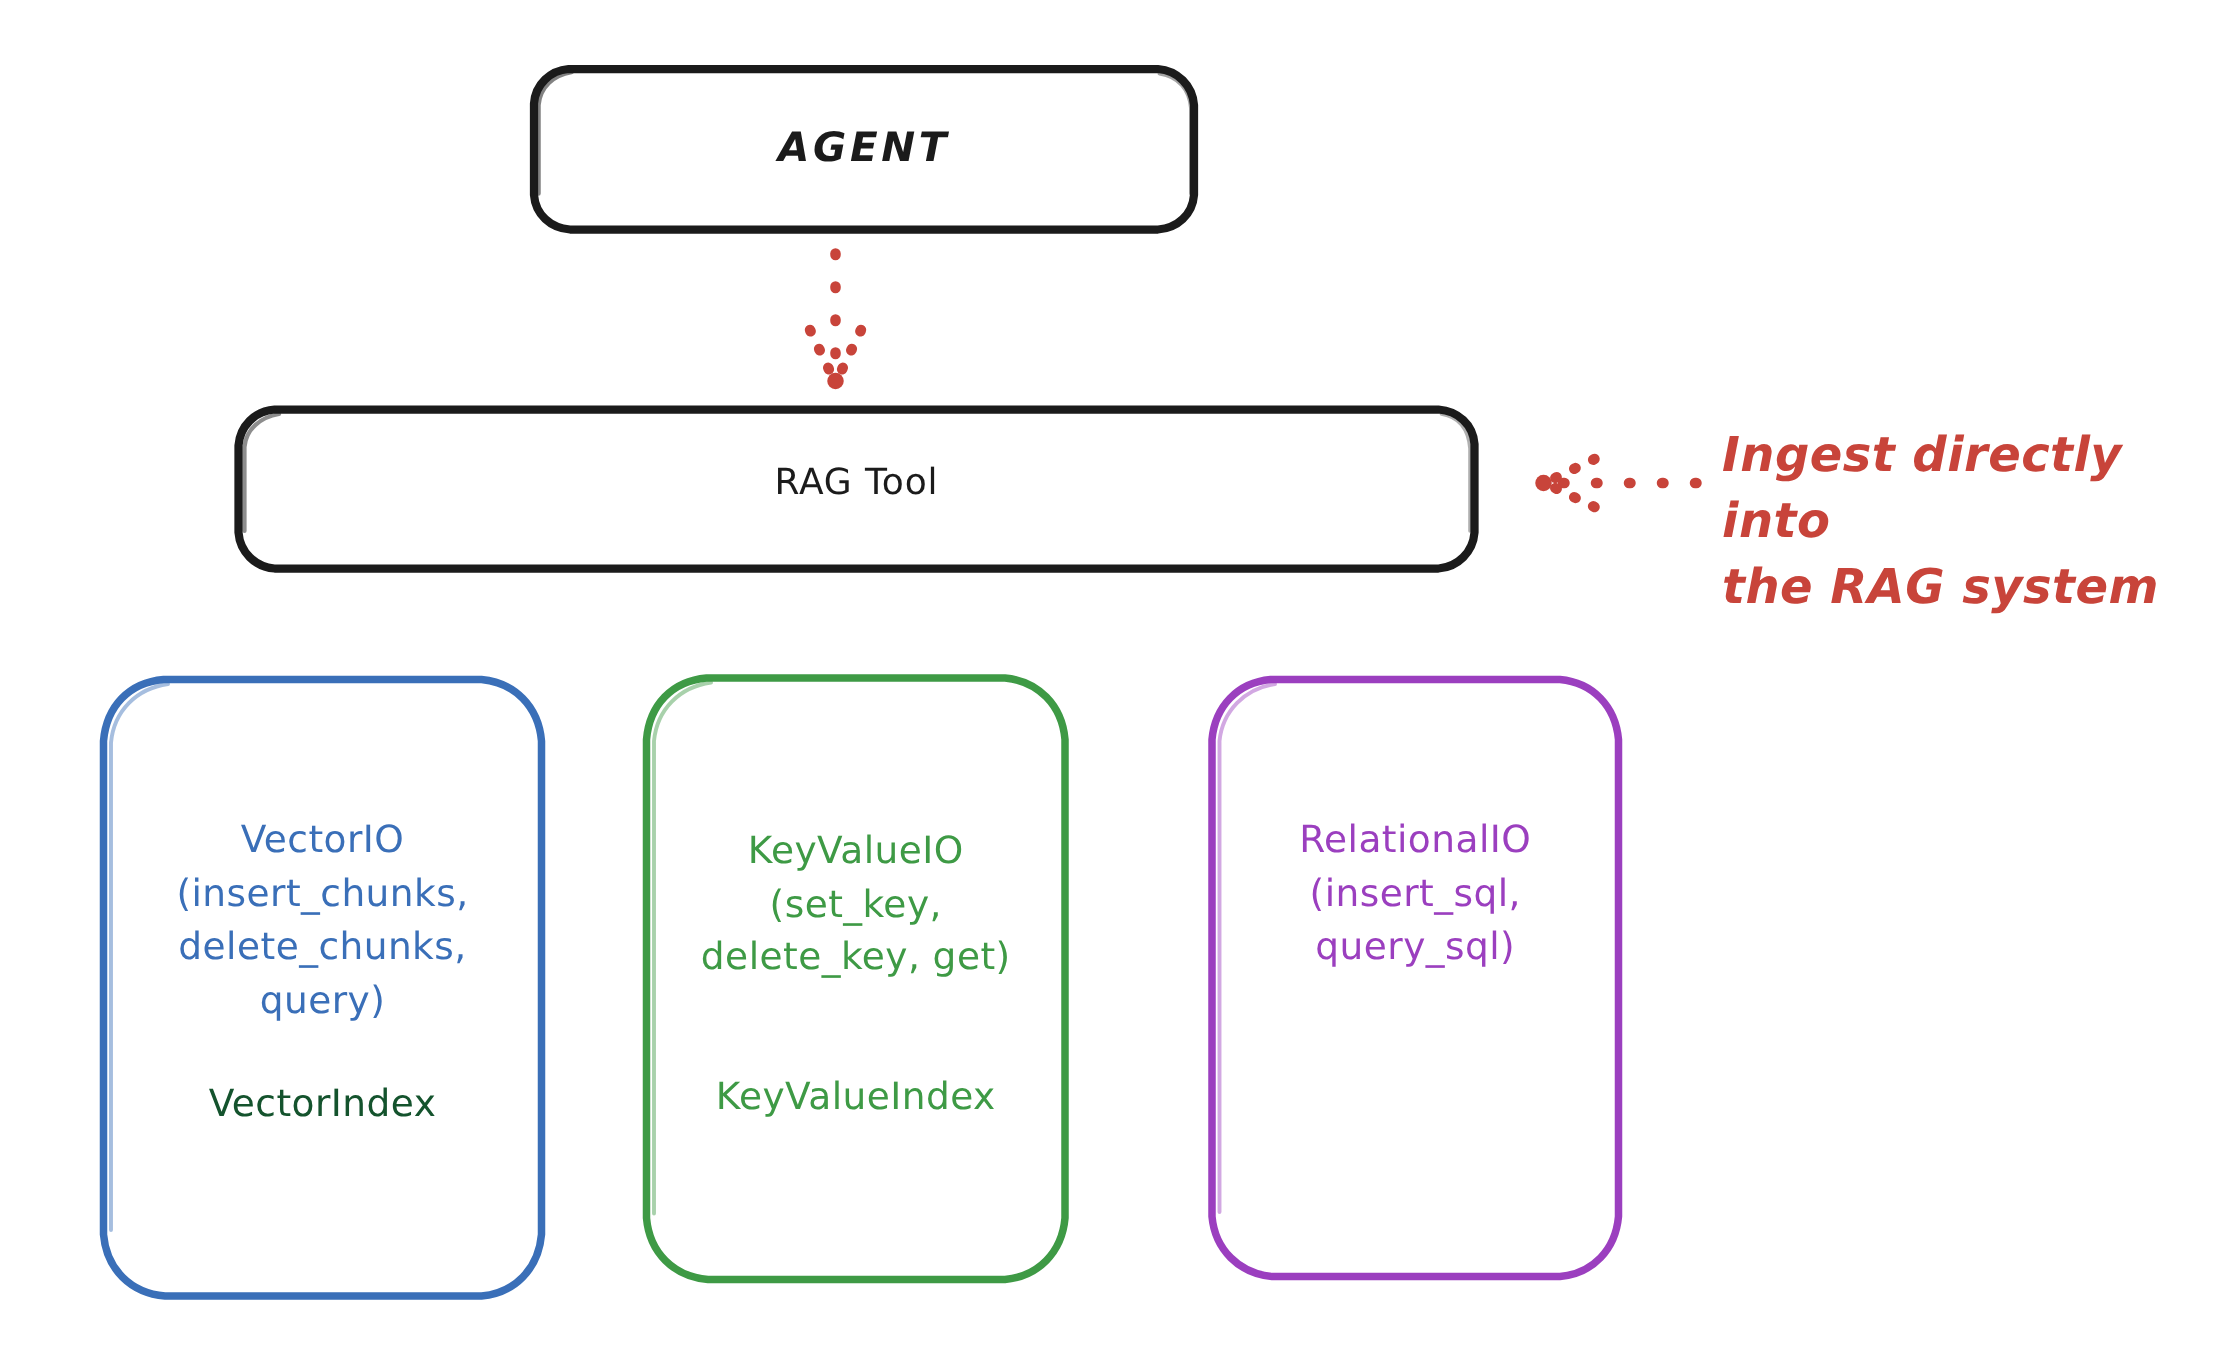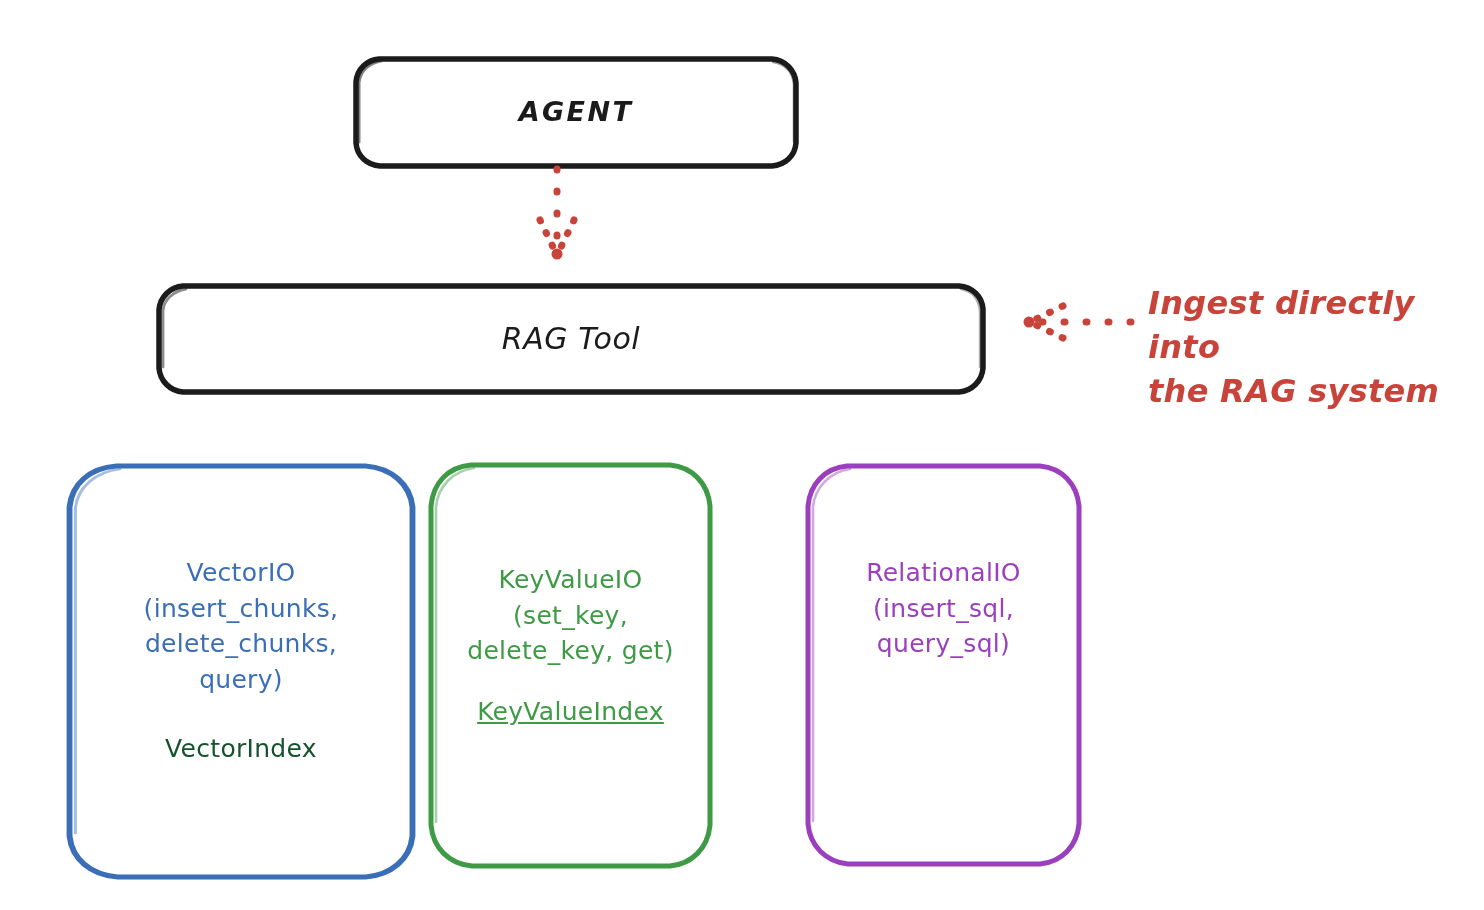--- a/index.html
+++ b/index.html
@@ -13,21 +13,20 @@
   #canvas {
     position: relative;
     width: 1484px;
     height: 910px;
     background: #ffffff;
     overflow: hidden;
   }
   .node {
     position: absolute;
     box-sizing: border-box;
-    margin-top: 13px;
   }
   .node svg {
     position: absolute;
     left: 0;
     top: 0;
     width: 100%;
     height: 100%;
     overflow: visible;
   }
   .node-label {
@@ -59,32 +58,31 @@
 
   
   #node-ragtool {
     left: 156px;
     top: 270px;
     width: 830px;
     height: 111px;
   }
   #node-ragtool .node-label {
     top: 36px;
-    font-size: 30px;
+    font-size: 24px;
     font-weight: 500;
     letter-spacing: 0.6px;
     color: #1b1b1b;
-    font-style: italic;
   }
 
   
   #node-vector {
     left: 66px;
     top: 450px;
-    width: 350px;
+    width: 298px;
     height: 417px;
     border-radius: 32px;
   }
   #node-keyvalue {
     left: 428px;
     top: 449px;
     width: 285px;
     height: 407px;
   }
   #node-relational {
@@ -102,21 +100,21 @@
     font-size: 25px;
     line-height: 1.42;
     white-space: pre-line;
     font-weight: 500;
     letter-spacing: 0.3px;
   }
   .leaf-api   { top: 92px; }
   .leaf-index { top: 268px; }
 
   #node-keyvalue .leaf-api   { top: 100px; }
-  #node-keyvalue .leaf-index { top: 232px; text-decoration: underline; }
+  #node-keyvalue .leaf-index { top: 264px; }
   #node-relational .leaf-api   { top: 92px; }
   #node-relational .leaf-index { top: 240px; }
 
   
   #annotation-ingest {
     position: absolute;
     left: 1148px;
     top: 281px;
     width: 320px;
     text-align: left;

